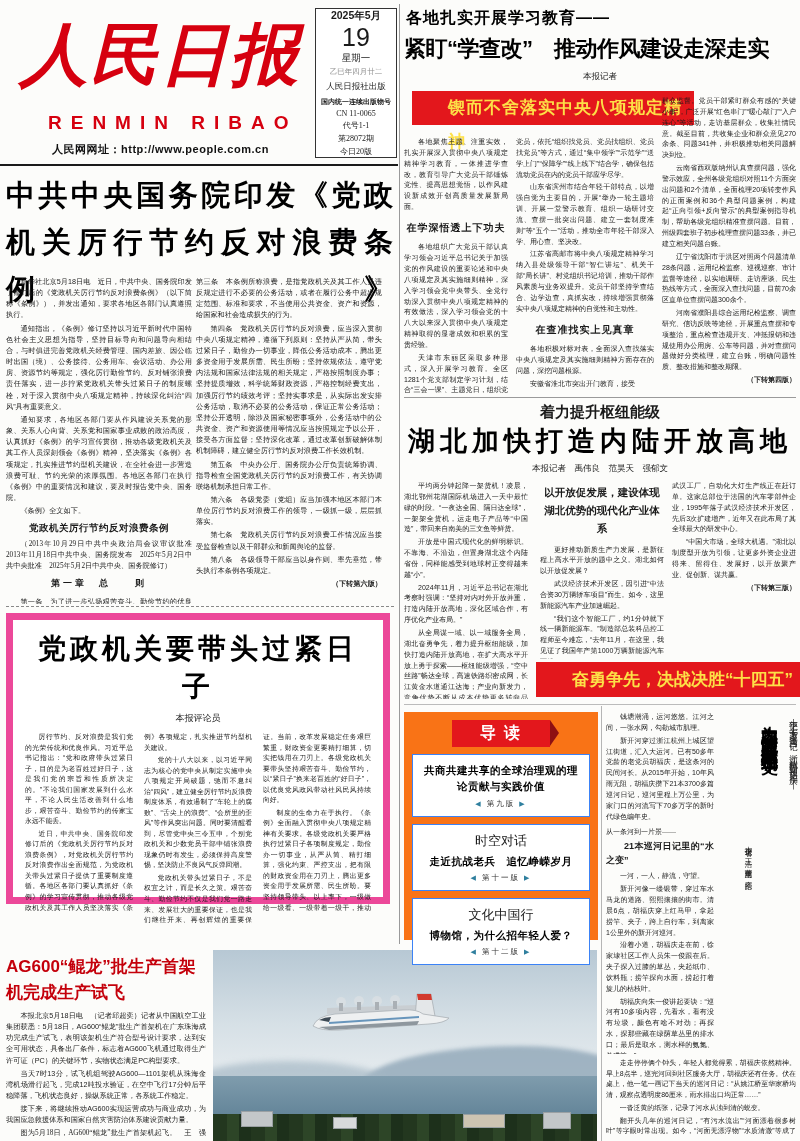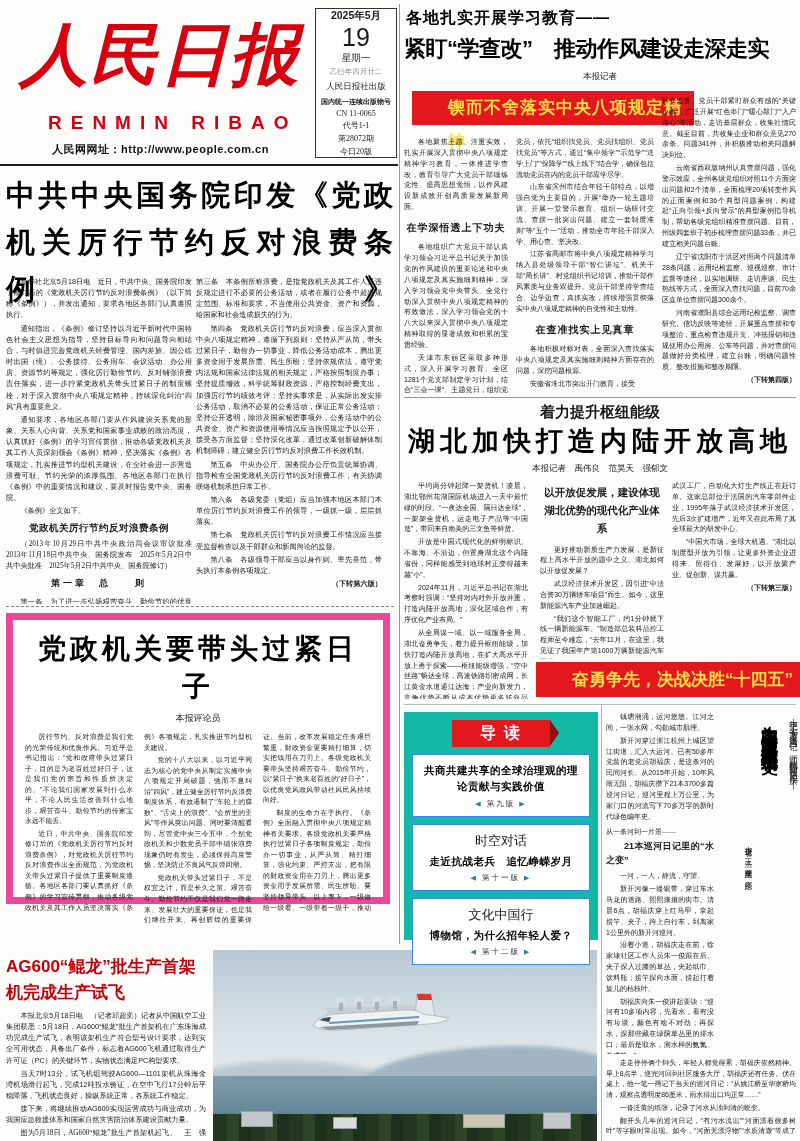--- a/index.html
+++ b/index.html
@@ -91,21 +91,21 @@
   .hb-head{left:404px;top:423px;width:392px;text-align:center;font-size:27px;font-weight:900;
            font-family:"Liberation Serif",serif;letter-spacing:5px;color:#000;}
   .hb-byline{left:404px;top:463px;width:392px;text-align:center;font-size:8.5px;
              font-family:"Liberation Serif",serif;}
   .hb-col1{left:404px;top:481px;width:124px;height:218px;overflow:hidden;font-size:7px;}
   .hb-col2{left:540px;top:481px;width:124px;height:178px;overflow:hidden;font-size:7px;}
   .hb-col3{left:672px;top:481px;width:124px;height:178px;overflow:hidden;font-size:7px;}
   .rule-mid{left:404px;top:704px;width:392px;background:#bbb;}
 
   
-  .dd-box{left:404px;top:712px;width:194px;height:228px;background:#14b8a6;box-sizing:border-box;padding-top:8px;}
+  .dd-box{left:404px;top:712px;width:194px;height:228px;background:#f97316;box-sizing:border-box;padding-top:8px;}
   .dd-label{position:relative;width:92px;margin:0 auto 7px;background:#e3171c;color:#fff;text-align:center;
             font-size:16px;font-weight:900;letter-spacing:8px;padding:3px 0 3px 6px;}
   .dd-label::after{content:"";position:absolute;right:-9px;top:0;border-left:9px solid #8e1012;
             border-top:13px solid transparent;border-bottom:13px solid transparent;}
   .dd-card{margin:0 8px 7px;background:#fff;border:1px solid #3b82f6;padding:7px 6px;text-align:center;}
   .dd-cat{font-family:"Liberation Serif",serif;font-size:13px;margin-bottom:3px;}
   .dd-cat:empty{display:none;}
   .dd-title{font-weight:900;font-size:10.5px;line-height:1.55;letter-spacing:0.5px;color:#000;}
   .dd-nav{margin-top:4px;font-size:7.5px;color:#333;letter-spacing:2px;}
   .dd-nav .arr{color:#2f7f9e;font-size:7px;}

